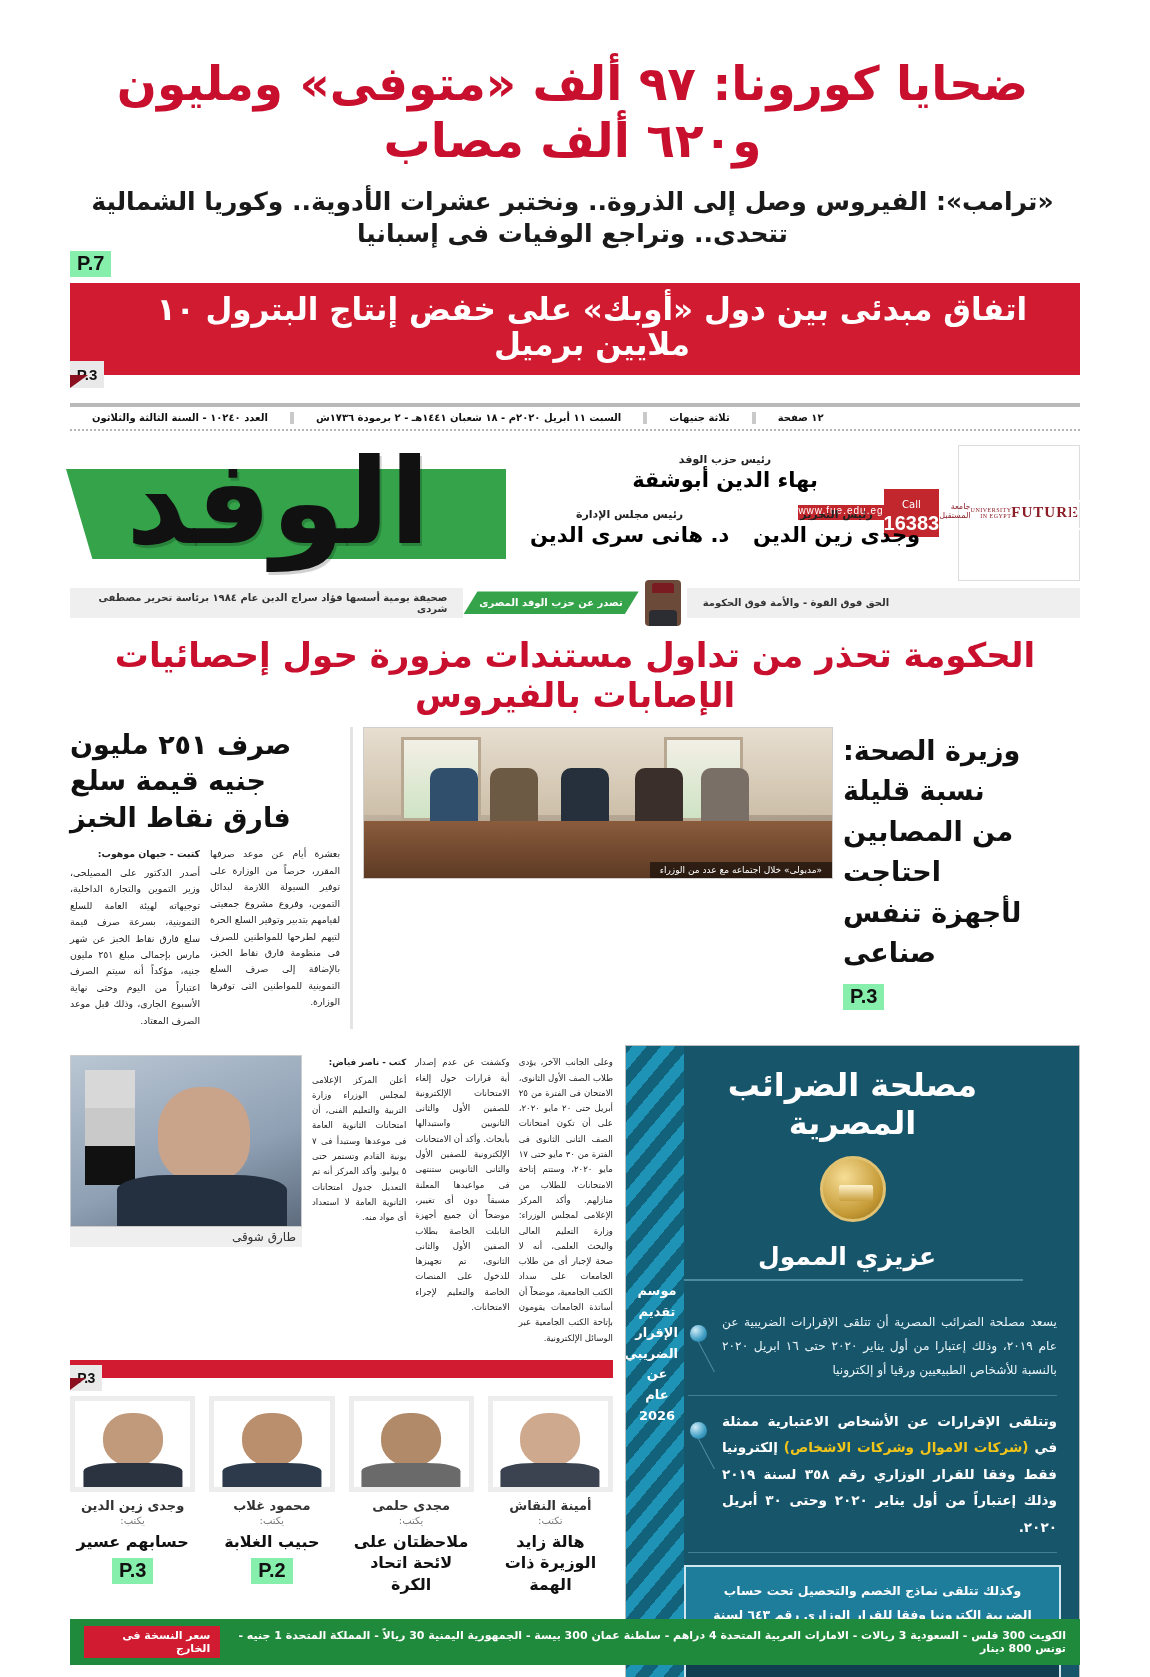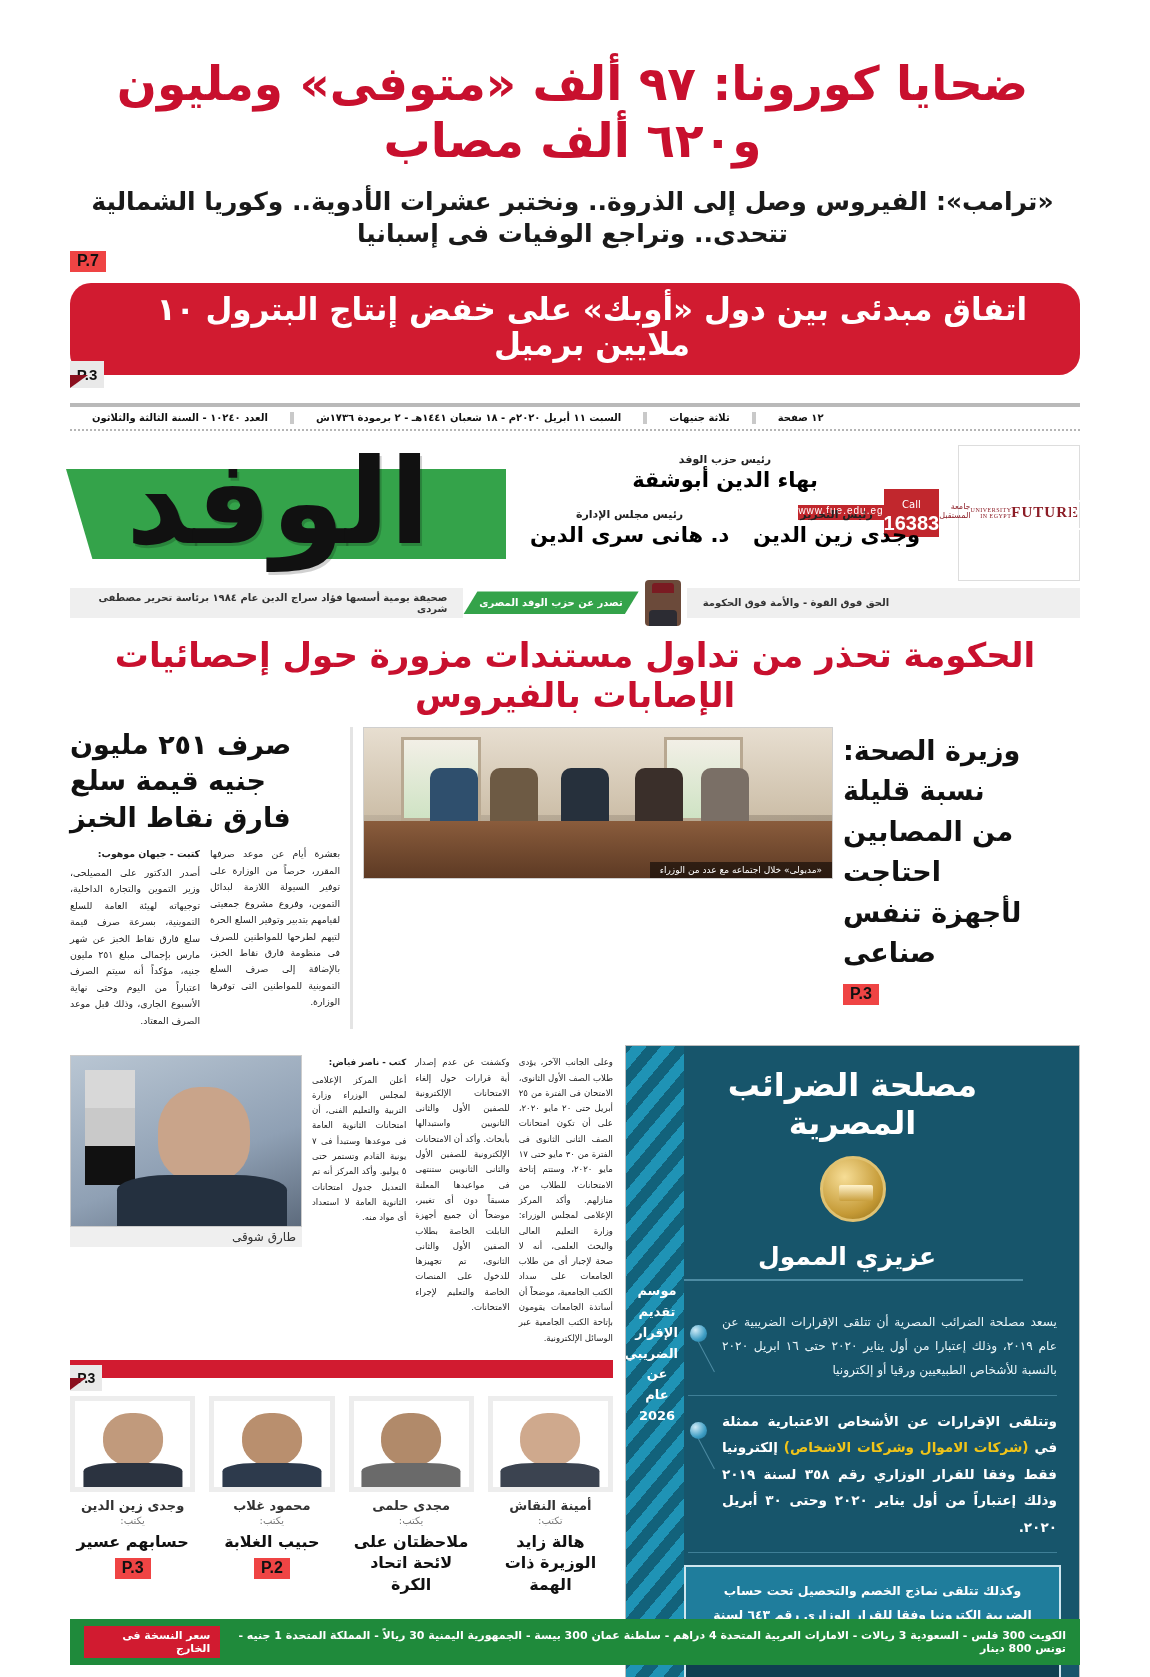--- a/index.html
+++ b/index.html
@@ -18,28 +18,28 @@
   .topzone { padding:55px 75px 0 70px; }
   .lead-head {
     color:#c8102e; font-weight:bold; font-size:47px; line-height:1.22;
     text-align:center; letter-spacing:-1px;
   }
   .lead-sub {
     color:#1a1a1a; font-weight:bold; font-size:25px; line-height:1.3;
     text-align:center; margin-top:16px; letter-spacing:-0.5px;
   }
   .pgflag {
-    display:inline-block; background:#ef4444; color:#111; font-weight:bold;
-    font-size:16px; padding:1px 7px 2px 7px; direction:ltr;
+    display:inline-block; background:#86efac; color:#111; font-weight:bold;
+    font-size:20px; padding:1px 7px 2px 7px; direction:ltr;
     font-family:"Liberation Sans",sans-serif;
   }
 
   .redbar {
     background:#d11b30; margin:10px 70px 0 70px; position:relative;
-    padding:9px 26px 12px 60px; min-height:52px;border-radius:21px;
+    padding:9px 26px 12px 60px; min-height:52px;
   }
   .redbar .txt {
     color:#fff; font-weight:bold; font-size:31px; line-height:1.15;
     text-align:center; letter-spacing:-0.5px;
   }
   .redbar .corner {
     position:absolute; left:0; bottom:-13px; width:34px; height:27px;
     background:#e9e9e9;
   }
   .redbar .corner span {

